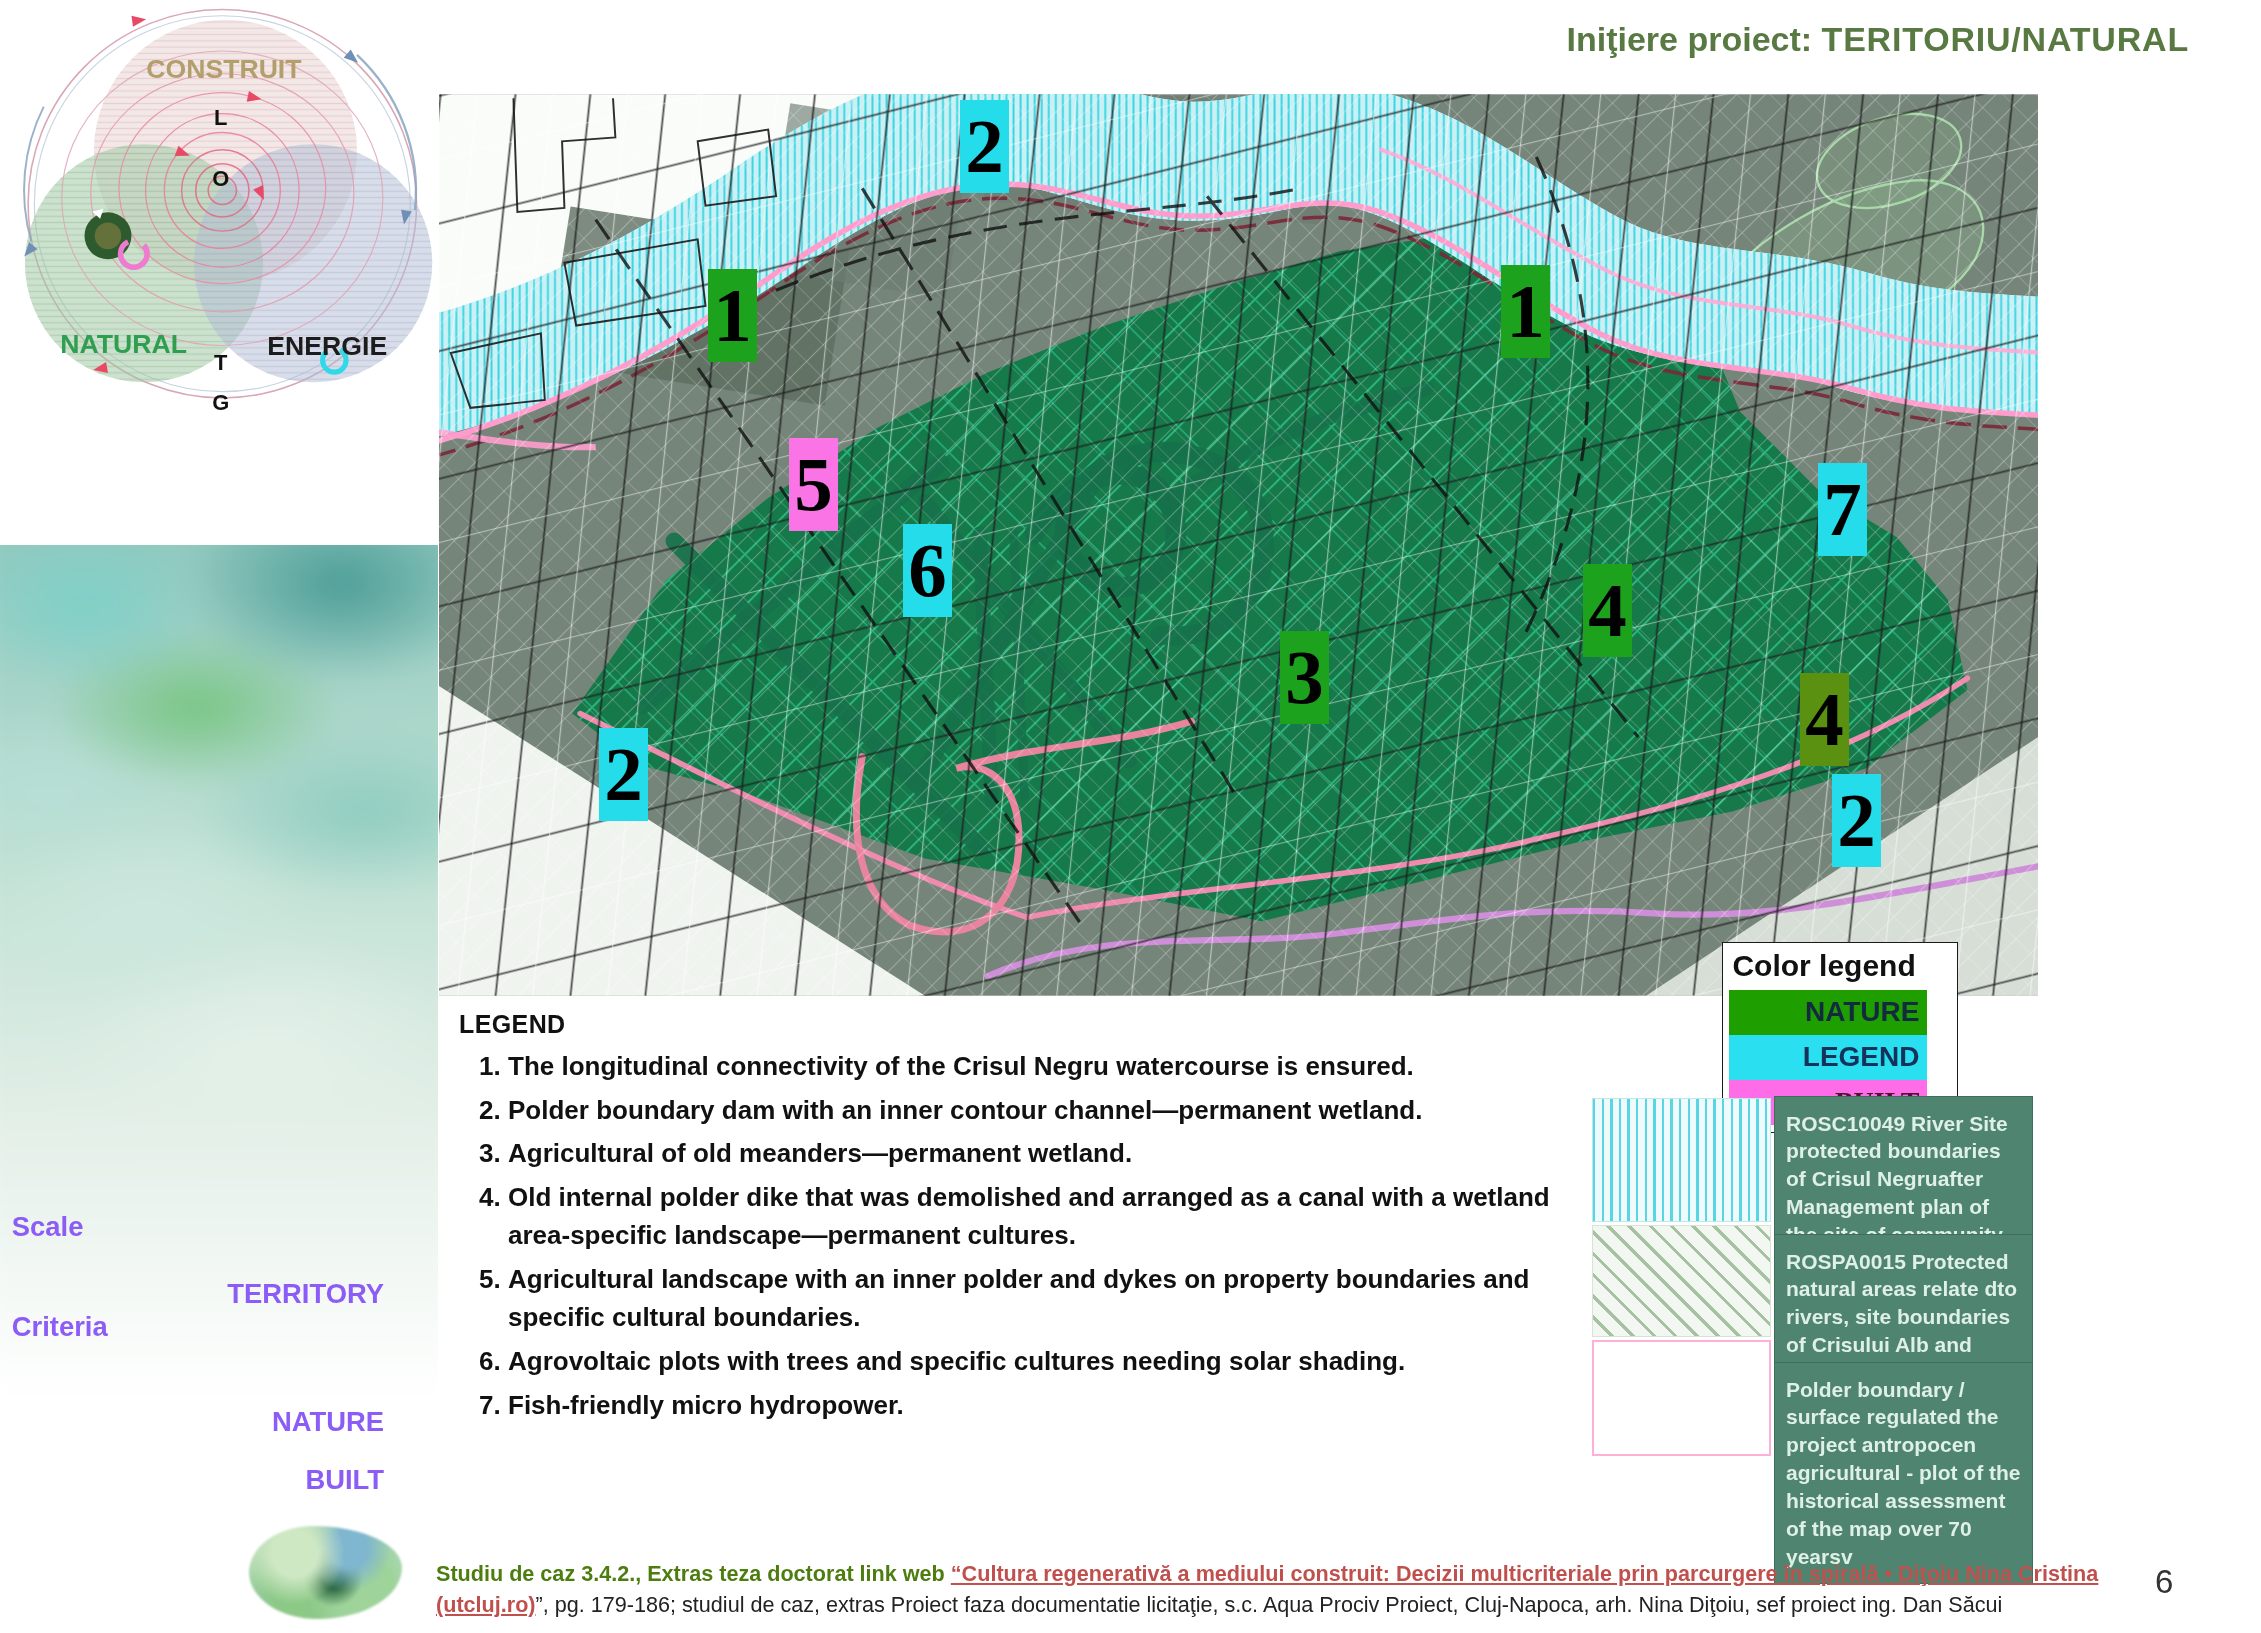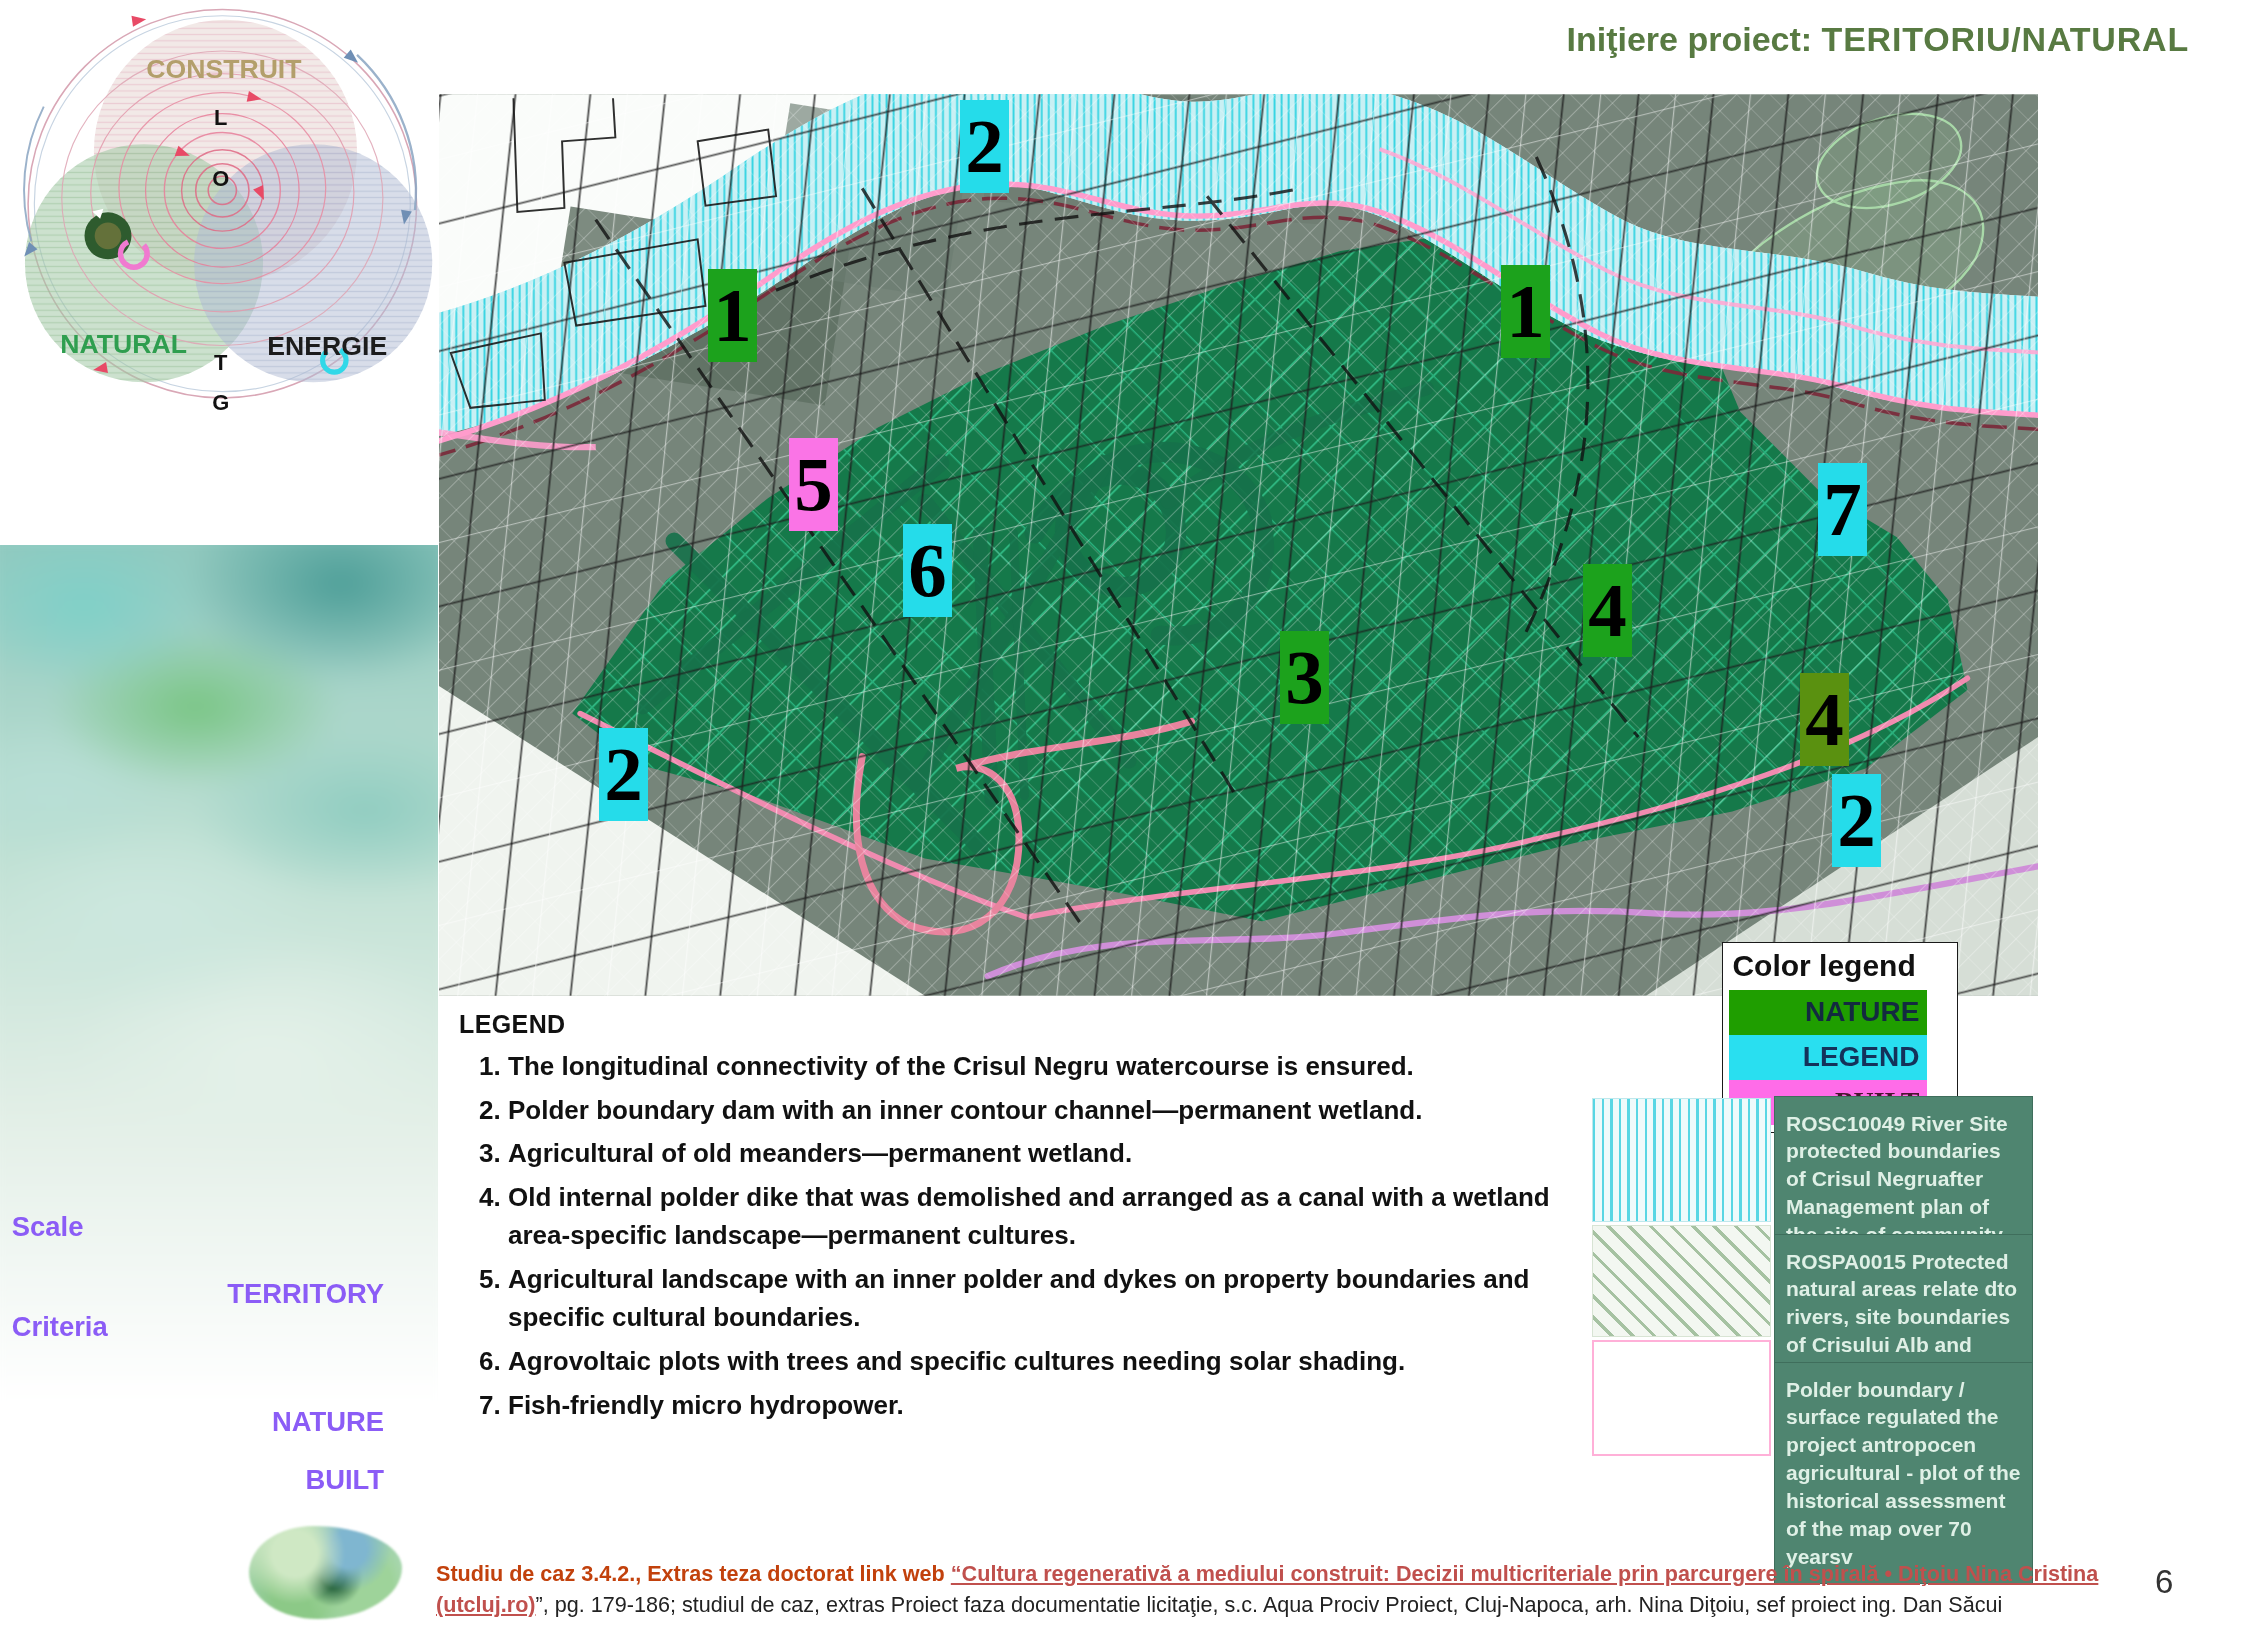--- a/index.html
+++ b/index.html
@@ -73,21 +73,21 @@
   .footer-logo{position:absolute;left:249px;top:1526px;width:153px;height:93px;filter:blur(0.8px);
      border-radius:42% 58% 55% 45%/50% 45% 55% 50%;
      background:
        radial-gradient(circle at 30% 30%, #cfe8c4 0 18%, rgba(0,0,0,0) 40%),
        radial-gradient(circle at 65% 25%, #7fb6d0 0 15%, rgba(0,0,0,0) 35%),
        radial-gradient(circle at 55% 55%, #2f6b44 0 12%, rgba(0,0,0,0) 30%),
        radial-gradient(circle at 75% 65%, #9ed39a 0 22%, rgba(0,0,0,0) 45%),
        radial-gradient(circle at 35% 70%, #8cc987 0 25%, rgba(0,0,0,0) 50%),
        linear-gradient(135deg,#bfe0b4 0%,#8fc9a8 50%,#cfe8d8 100%);}
   .footer{position:absolute;left:436px;top:1559px;width:1717px;font-size:21.6px;line-height:1.42;color:#222;}
-  .footer .f-prefix{color:#c2410c;font-weight:700;}
+  .footer .f-prefix{color:#4d7c0f;font-weight:700;}
   .footer a.f-link{color:#c0504d;text-decoration:underline;font-weight:600;}
   .page-num{position:absolute;left:2155px;top:1563px;font-size:33px;color:#333;}
 </style>
 </head>
 <body>
 
 <div class="page">
 
   <div class="title">
     <span>Iniţiere proiect:</span>

